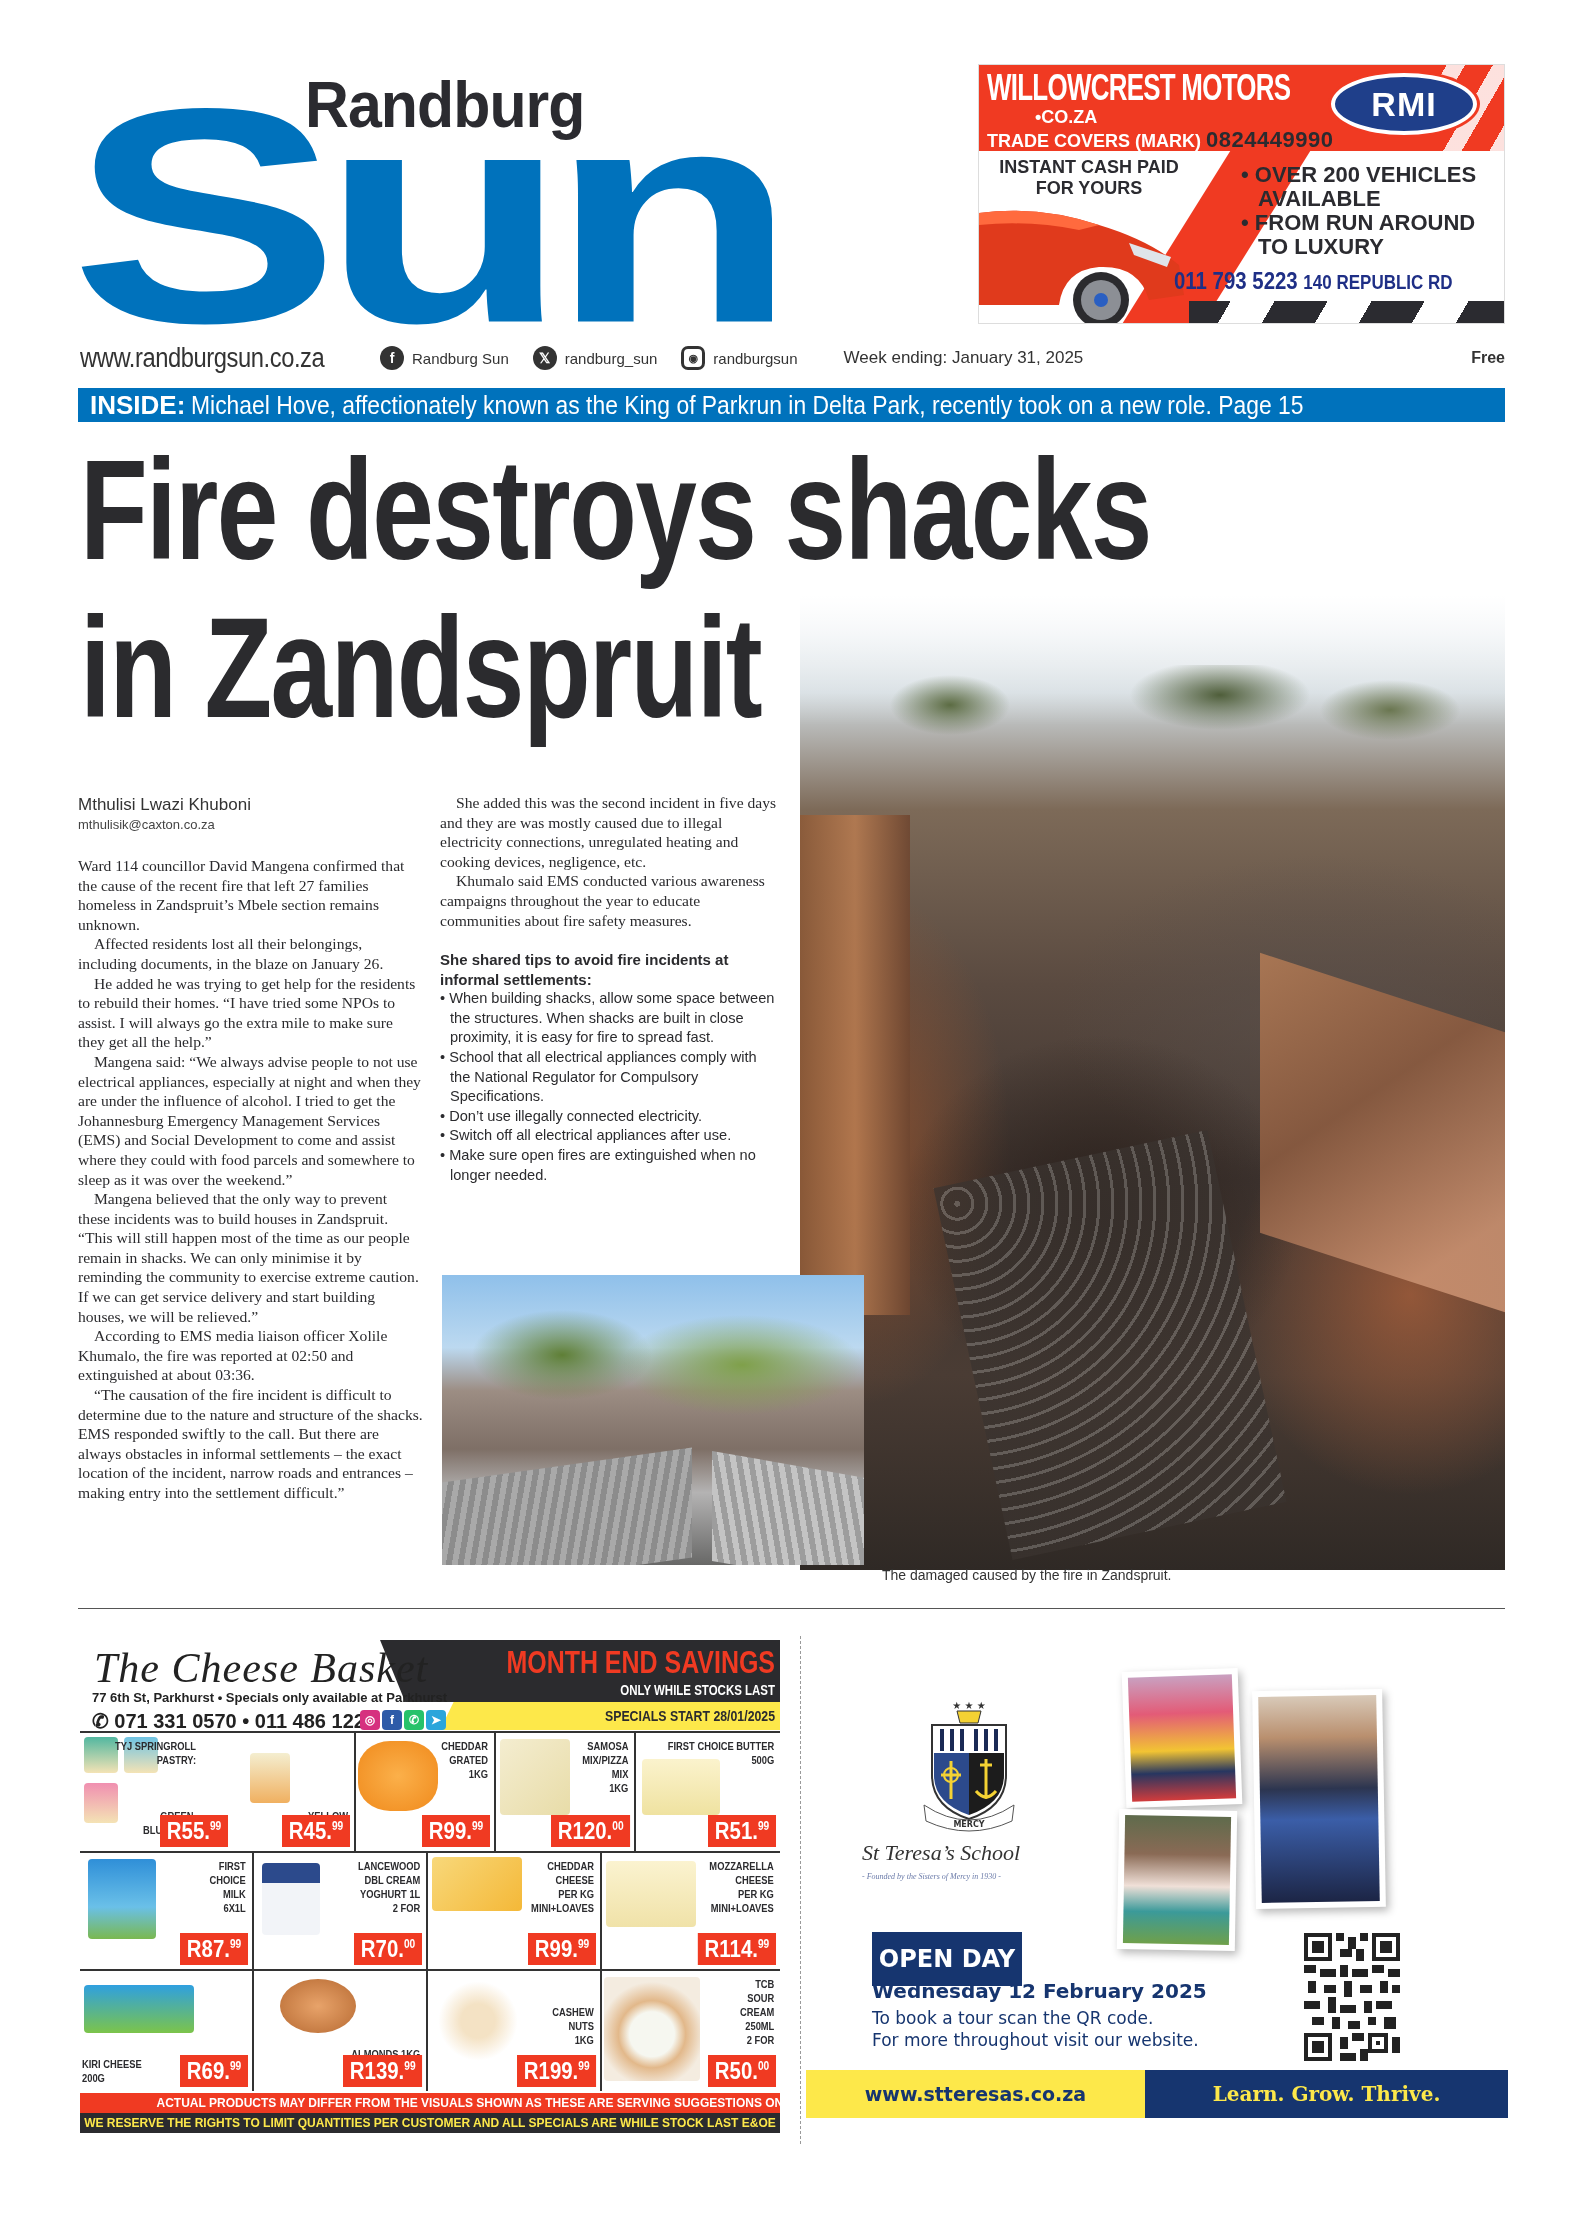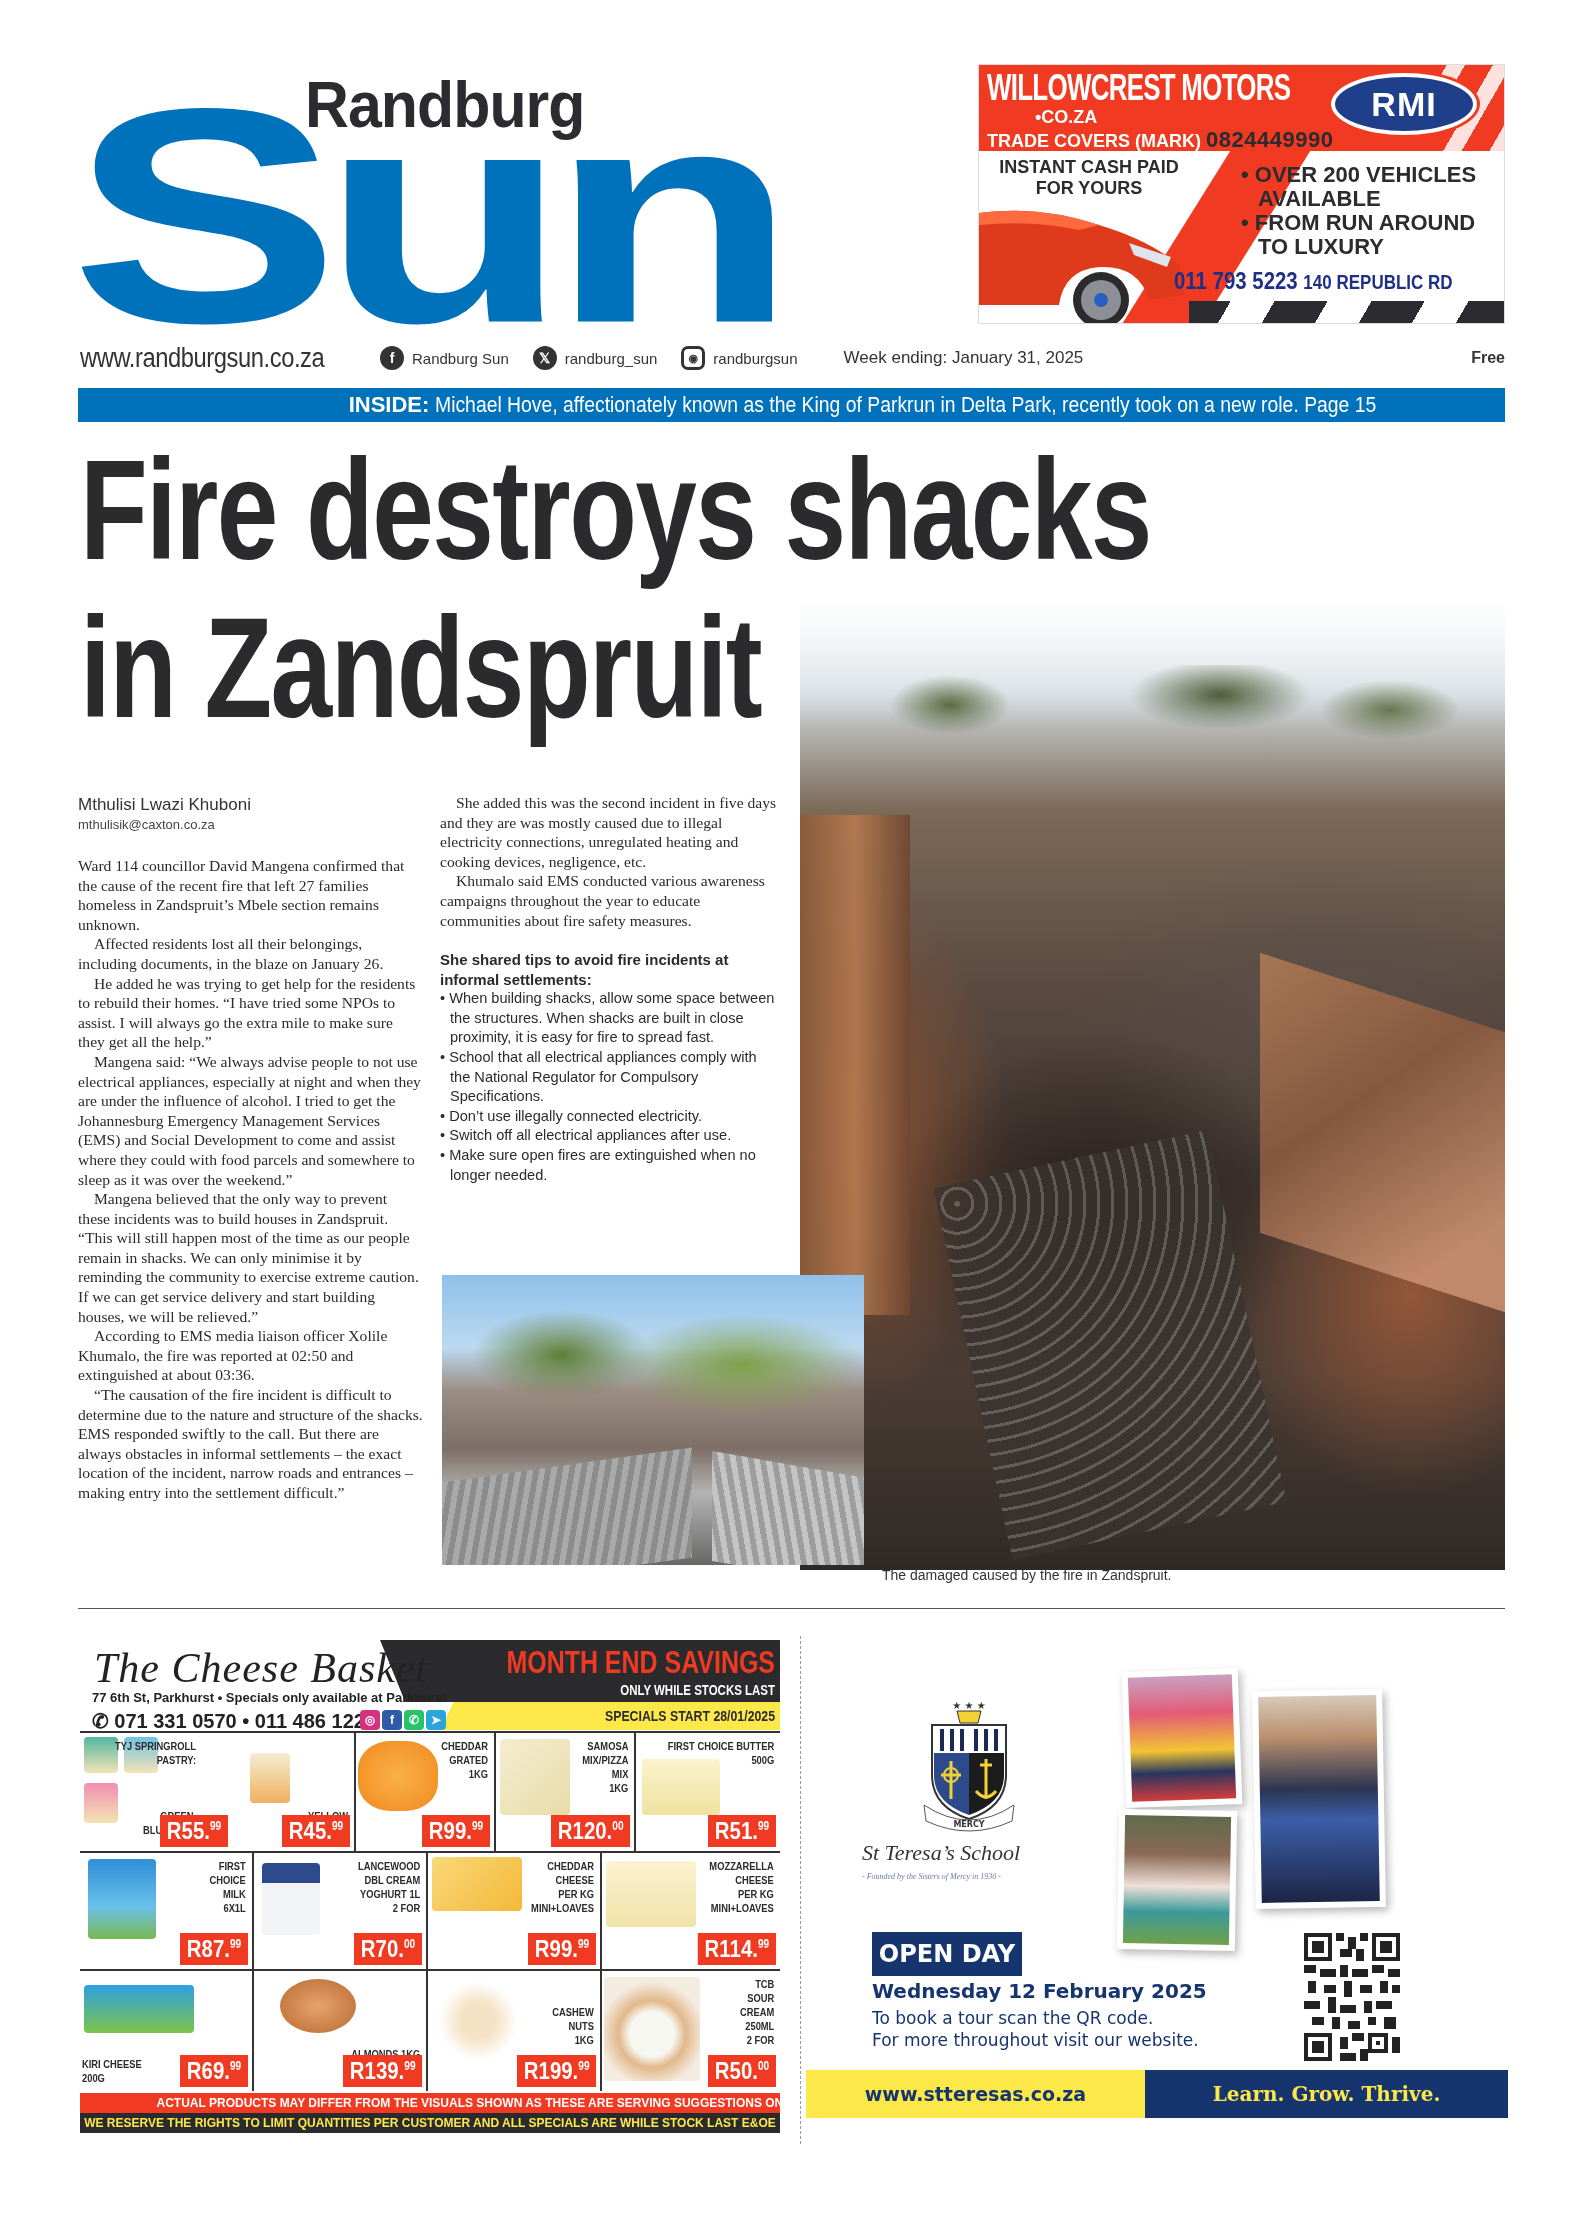--- a/index.html
+++ b/index.html
@@ -32,21 +32,21 @@
 
   
   .info-row { position: absolute; left: 80px; top: 340px; width: 1425px; height: 36px; display: flex; align-items: center; font-family: "Liberation Sans", sans-serif; color: #333; }
   .site-url { font-size: 27px; letter-spacing: -0.5px; transform: scaleX(0.88); transform-origin: left; width: 300px; white-space: nowrap; }
   .social { display: flex; align-items: center; margin-right: 24px; font-size: 15px; white-space: nowrap; }
   .social .ic { width: 24px; height: 24px; border-radius: 50%; background: #333; color: #fff; font-size: 14px; font-weight: bold; display: inline-flex; align-items: center; justify-content: center; margin-right: 8px; }
   .social .ic.ig { border-radius: 7px; background: #fff; border: 3px solid #333; color: #333; font-size: 11px; }
   .week { font-size: 17px; margin-left: 22px; }
   .free { margin-left: auto; font-weight: bold; font-size: 16px; }
 
-  .inside-bar { position: absolute; left: 78px; top: 388px; width: 1427px; height: 34px; background: #0072bc; color: #fff; display: flex; align-items: center; padding-left: 12px; font-size: 22px; white-space: nowrap; justify-content: flex-end; }
+  .inside-bar { position: absolute; left: 78px; top: 388px; width: 1427px; height: 34px; background: #0072bc; color: #fff; display: flex; align-items: center; padding-left: 12px; font-size: 26px; white-space: nowrap; }
   .inside-bar .lbl { font-weight: bold; margin-right: 6px; }
   .inside-bar .txt { transform: scaleX(0.88); transform-origin: left; display: inline-block; }
 
   
   .headline { position: absolute; left: 80px; top: 425px; width: 1430px; font-family: "Liberation Sans", sans-serif; font-weight: bold; font-size: 142px; line-height: 158px; color: #2b2b2e; letter-spacing: -2px; margin-top: 6px; }
   .headline div { transform: scaleX(0.78); transform-origin: left; white-space: nowrap; }
 
   
   .byline { position: absolute; left: 78px; top: 795px; }
   .byline .name { font-size: 17px; color: #333; }
@@ -118,21 +118,21 @@
   .school-name { position: absolute; left: 56px; top: 200px; font-family: "Liberation Serif", serif; font-style: italic; font-size: 22px; color: #333; white-space: nowrap; }
   .school-founded { position: absolute; left: 56px; top: 232px; font-family: "Liberation Serif", serif; font-style: italic; font-size: 8px; color: #6a7aa8; white-space: nowrap; }
   .pic { position: absolute; background: #fff; padding: 6px; box-shadow: 3px 4px 8px rgba(0,0,0,0.28); }
   .pic .in { width: 100%; height: 100%; }
   .pic1 { left: 318px; top: 30px; width: 116px; height: 136px; transform: rotate(-2deg); }
   .pic1 .in { background: linear-gradient(180deg, #c9a0c0 0%, #e35b77 30%, #f2c433 60%, #273660 78%, #d23c3c 100%); }
   .pic2 { left: 312px; top: 170px; width: 118px; height: 140px; transform: rotate(1deg); }
   .pic2 .in { background: linear-gradient(180deg, #5f6b4c 0%, #8a6a55 30%, #f0e0d8 55%, #3b9a9a 75%, #6fa04a 100%); }
   .pic3 { left: 448px; top: 50px; width: 130px; height: 218px; transform: rotate(-1deg); }
   .pic3 .in { background: linear-gradient(180deg, #d8c9b8 0%, #b98f6e 20%, #2c3550 45%, #3b5ea8 60%, #1c2545 100%); }
-  .openday { position: absolute; left: 66px; top: 292px; width: 150px; height: 44px; background: #16356f; color: #fff; font-weight: bold; font-size: 24px; display: flex; align-items: center; justify-content: center; }
+  .openday { position: absolute; left: 66px; top: 292px; width: 150px; height: 54px; background: #16356f; color: #fff; font-weight: bold; font-size: 24px; display: flex; align-items: center; justify-content: center; }
   .school-date { position: absolute; left: 66px; top: 339px; font-weight: bold; font-size: 20px; color: #16356f; white-space: nowrap; }
   .school-line1 { position: absolute; left: 66px; top: 368px; font-size: 17px; color: #16356f; white-space: nowrap; }
   .school-line2 { position: absolute; left: 66px; top: 390px; font-size: 17px; color: #16356f; white-space: nowrap; }
   .qr { position: absolute; left: 498px; top: 293px; width: 96px; height: 128px; }
   .school-footer { position: absolute; left: 0; top: 430px; width: 702px; height: 48px; display: flex; }
   .sf-yellow { width: 339px; background: #fde84a; display: flex; align-items: center; justify-content: center; font-weight: bold; font-size: 19px; color: #16356f; }
   .sf-blue { flex: 1; background: #16356f; display: flex; align-items: center; justify-content: center; font-family: "DejaVu Serif", serif; font-weight: bold; font-size: 20px; color: #fde84a; }
 </style>
 </head>
 <body>

